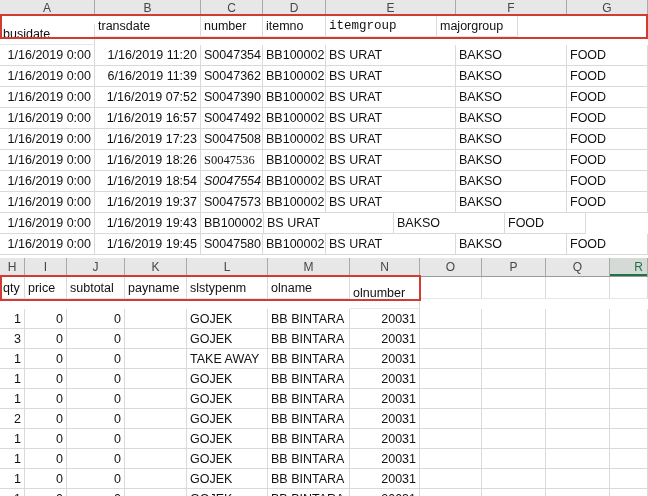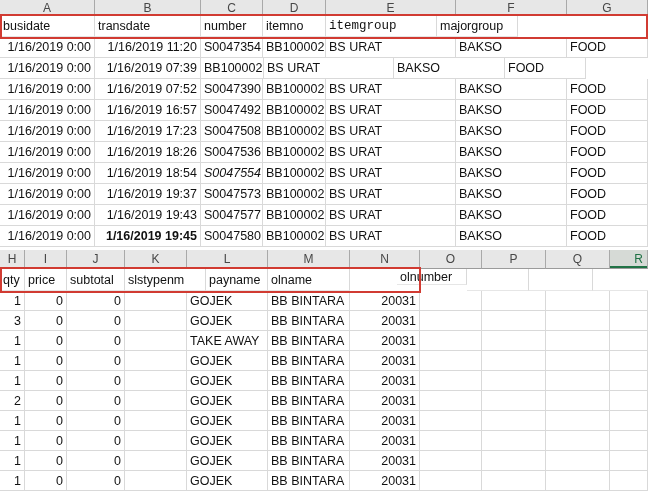--- a/index.html
+++ b/index.html
@@ -67,39 +67,40 @@
       <div class="row letters-row">
         <div class="letter" style="width: 95px; height: 16px;">A</div>
         <div class="letter" style="width: 106px; height: 16px;">B</div>
         <div class="letter" style="width: 62px; height: 16px;">C</div>
         <div class="letter" style="width: 63px; height: 16px;">D</div>
         <div class="letter" style="width: 130px; height: 16px;">E</div>
         <div class="letter" style="width: 111px; height: 16px;">F</div>
         <div class="letter" style="width: 81px; height: 16px;">G</div>
       </div>
       <div class="row header-row">
-        <div class="cell hcell" style="width: 95px; height: 21px;">busidate</div>
+        <div class="cell hcell" style="width: 95px; height: 21px; margin-top: 8px;">busidate</div>
         <div class="cell hcell" style="width: 106px; height: 21px;">transdate</div>
         <div class="cell hcell" style="width: 62px; height: 21px;">number</div>
         <div class="cell hcell" style="width: 63px; height: 21px;">itemno</div>
         <div class="cell hcell" style="width: 111px; height: 21px; font-family: Liberation Mono, monospace;">itemgroup</div>
         <div class="cell hcell" style="width: 81px; height: 21px;">majorgroup</div>
       </div>
       <div class="row data-row">
         <div class="cell right" style="width: 95px; height: 21px;">1/16/2019 0:00</div>
         <div class="cell right" style="width: 106px; height: 21px;">1/16/2019 11:20</div>
         <div class="cell" style="width: 62px; height: 21px;">S0047354</div>
         <div class="cell" style="width: 63px; height: 21px;">BB100002</div>
         <div class="cell" style="width: 130px; height: 21px;">BS URAT</div>
         <div class="cell" style="width: 111px; height: 21px;">BAKSO</div>
         <div class="cell" style="width: 81px; height: 21px;">FOOD</div>
       </div>
       <div class="row data-row">
         <div class="cell right" style="width: 95px; height: 21px;">1/16/2019 0:00</div>
-        <div class="cell right" style="width: 106px; height: 21px;">1/16/2019 07:39</div>
+        <div class="cell right" style="width: 106px; height: 21px;">6/16/2019 11:39</div>
+        <div class="cell" style="width: 62px; height: 21px;">S0047362</div>
         <div class="cell" style="width: 63px; height: 21px;">BB100002</div>
         <div class="cell" style="width: 130px; height: 21px;">BS URAT</div>
         <div class="cell" style="width: 111px; height: 21px;">BAKSO</div>
         <div class="cell" style="width: 81px; height: 21px;">FOOD</div>
       </div>
       <div class="row data-row">
         <div class="cell right" style="width: 95px; height: 21px;">1/16/2019 0:00</div>
         <div class="cell right" style="width: 106px; height: 21px;">1/16/2019 07:52</div>
         <div class="cell" style="width: 62px; height: 21px;">S0047390</div>
         <div class="cell" style="width: 63px; height: 21px;">BB100002</div>
@@ -121,21 +122,21 @@
         <div class="cell right" style="width: 106px; height: 21px;">1/16/2019 17:23</div>
         <div class="cell" style="width: 62px; height: 21px;">S0047508</div>
         <div class="cell" style="width: 63px; height: 21px;">BB100002</div>
         <div class="cell" style="width: 130px; height: 21px;">BS URAT</div>
         <div class="cell" style="width: 111px; height: 21px;">BAKSO</div>
         <div class="cell" style="width: 81px; height: 21px;">FOOD</div>
       </div>
       <div class="row data-row">
         <div class="cell right" style="width: 95px; height: 21px;">1/16/2019 0:00</div>
         <div class="cell right" style="width: 106px; height: 21px;">1/16/2019 18:26</div>
-        <div class="cell" style="width: 62px; height: 21px;">S0047536</div>
+        <div class="cell" style="width: 62px; height: 21px; font-family: Liberation Serif, serif;">S0047536</div>
         <div class="cell" style="width: 63px; height: 21px;">BB100002</div>
         <div class="cell" style="width: 130px; height: 21px;">BS URAT</div>
         <div class="cell" style="width: 111px; height: 21px;">BAKSO</div>
         <div class="cell" style="width: 81px; height: 21px;">FOOD</div>
       </div>
       <div class="row data-row">
         <div class="cell right" style="width: 95px; height: 21px;">1/16/2019 0:00</div>
         <div class="cell right" style="width: 106px; height: 21px;">1/16/2019 18:54</div>
         <div class="cell" style="width: 62px; height: 21px; font-style: italic;">S0047554</div>
         <div class="cell" style="width: 63px; height: 21px;">BB100002</div>
@@ -148,29 +149,28 @@
         <div class="cell right" style="width: 106px; height: 21px; text-align: right;">1/16/2019 19:37</div>
         <div class="cell" style="width: 62px; height: 21px;">S0047573</div>
         <div class="cell" style="width: 63px; height: 21px;">BB100002</div>
         <div class="cell" style="width: 130px; height: 21px;">BS URAT</div>
         <div class="cell" style="width: 111px; height: 21px;">BAKSO</div>
         <div class="cell" style="width: 81px; height: 21px;">FOOD</div>
       </div>
       <div class="row data-row">
         <div class="cell right" style="width: 95px; height: 21px;">1/16/2019 0:00</div>
         <div class="cell right" style="width: 106px; height: 21px;">1/16/2019 19:43</div>
-        <div class="cell" style="width: 62px; height: 21px;">S0047577</div>
-        <div class="cell" style="width: 63px; height: 21px;">BB100002</div>
-        <div class="cell" style="width: 130px; height: 21px;">BS URAT</div>
-        <div class="cell" style="width: 111px; height: 21px;">BAKSO</div>
-        <div class="cell" style="width: 81px; height: 21px;">FOOD</div>
-      </div>
-      <div class="row data-row">
-        <div class="cell right" style="width: 95px; height: 21px;">1/16/2019 0:00</div>
-        <div class="cell right" style="width: 106px; height: 21px; font-weight: bold;">1/16/2019 19:45</div>
+        <div class="cell" style="width: 63px; height: 21px;">BB100002</div>
+        <div class="cell" style="width: 130px; height: 21px;">BS URAT</div>
+        <div class="cell" style="width: 111px; height: 21px;">BAKSO</div>
+        <div class="cell" style="width: 81px; height: 21px;">FOOD</div>
+      </div>
+      <div class="row data-row">
+        <div class="cell right" style="width: 95px; height: 21px;">1/16/2019 0:00</div>
+        <div class="cell right" style="width: 106px; height: 21px;">1/16/2019 19:45</div>
         <div class="cell" style="width: 62px; height: 21px;">S0047580</div>
         <div class="cell" style="width: 63px; height: 21px;">BB100002</div>
         <div class="cell" style="width: 130px; height: 21px;">BS URAT</div>
         <div class="cell" style="width: 111px; height: 21px;">BAKSO</div>
         <div class="cell" style="width: 81px; height: 21px;">FOOD</div>
       </div>
       <div class="red-box" style="left: 0px; top: 14px; width: 648px; height: 25px;"></div>
     </div>
   <div class="section-gap"></div>
   <div class="section" data-section="1">
@@ -184,24 +184,24 @@
         <div class="letter" style="width: 70px; height: 19px;">N</div>
         <div class="letter" style="width: 62px; height: 19px;">O</div>
         <div class="letter" style="width: 64px; height: 19px;">P</div>
         <div class="letter" style="width: 64px; height: 19px;">Q</div>
         <div class="letter selected" style="width: 38px; height: 19px;">R</div>
       </div>
       <div class="row header-row">
         <div class="cell hcell" style="width: 25px; height: 22px;">qty</div>
         <div class="cell hcell" style="width: 42px; height: 22px;">price</div>
         <div class="cell hcell" style="width: 58px; height: 22px;">subtotal</div>
+        <div class="cell hcell" style="width: 62px; height: 22px;">payname</div>
         <div class="cell hcell" style="width: 81px; height: 22px;">slstypenm</div>
-        <div class="cell hcell" style="width: 62px; height: 22px;">payname</div>
         <div class="cell hcell" style="width: 82px; height: 22px;">olname</div>
-        <div class="cell hcell" style="width: 70px; height: 16px; margin-left: 47px;">olnumber</div>
+        <div class="cell hcell" style="width: 70px; height: 32px;">olnumber</div>
         <div class="cell hcell" style="width: 62px; height: 22px;"></div>
         <div class="cell hcell" style="width: 64px; height: 22px;"></div>
         <div class="cell hcell" style="width: 64px; height: 22px;"></div>
         <div class="cell hcell" style="width: 38px; height: 22px;"></div>
       </div>
       <div class="row data-row">
         <div class="cell right" style="width: 25px; height: 20px;">1</div>
         <div class="cell right" style="width: 42px; height: 20px;">0</div>
         <div class="cell right" style="width: 58px; height: 20px;">0</div>
         <div class="cell" style="width: 62px; height: 20px;"></div>

